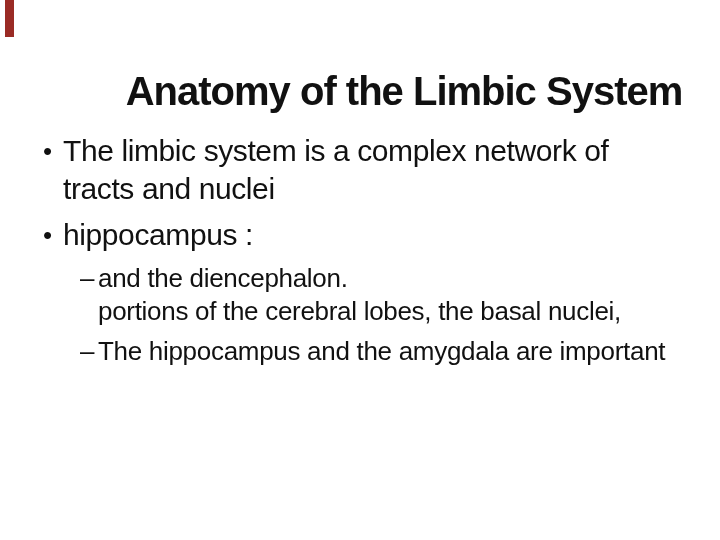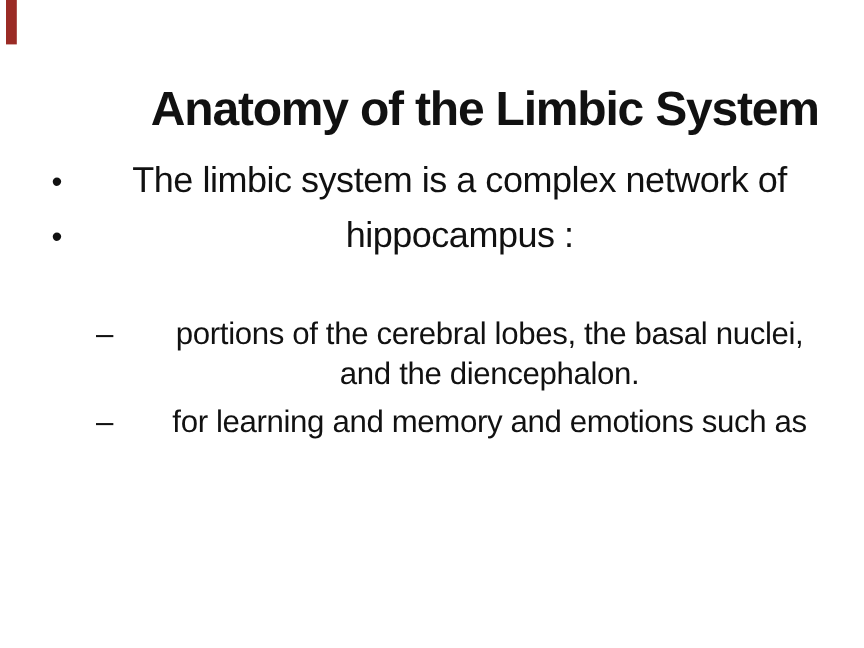--- a/index.html
+++ b/index.html
@@ -80,54 +80,54 @@
     position: absolute;
     left: 0;
     top: 0;
     font-size: 26px;
     line-height: 33px;
     letter-spacing: 0;
   }
   .line {
     display: block;
     white-space: nowrap;
-    text-align: center;
   }
 </style>
 </head>
 <body style="color: rgb(17, 17, 17); background: rgb(255, 255, 255);">
 
 <div class="slide">
 
   <div class="accent-bar" style="background: rgb(154, 43, 37);"></div>
 
   <h1 class="slide-title">Anatomy of the Limbic System</h1>
 
   <div class="bullets">
 
     <div class="bullet-item">
       <span class="marker">•</span>
       <span class="line">The limbic system is a complex network of</span>
+      <span class="line">tracts and nuclei</span>
     </div>
 
     <div class="bullet-item">
       <span class="marker">•</span>
       <span class="line">hippocampus :</span>
     </div>
 
   </div>
 
   <div class="sub-bullets">
 
     <div class="sub-bullet-item">
       <span class="marker">–</span>
+      <span class="line">and the diencephalon.</span>
       <span class="line">portions of the cerebral lobes, the basal nuclei,</span>
-      <span class="line">and the diencephalon.</span>
     </div>
 
     <div class="sub-bullet-item">
       <span class="marker">–</span>
-      <span class="line">for learning and memory and emotions such as</span>
+      <span class="line">The hippocampus and the amygdala are important</span>
     </div>
 
   </div>
 
 </div>
 
 </body></html>

